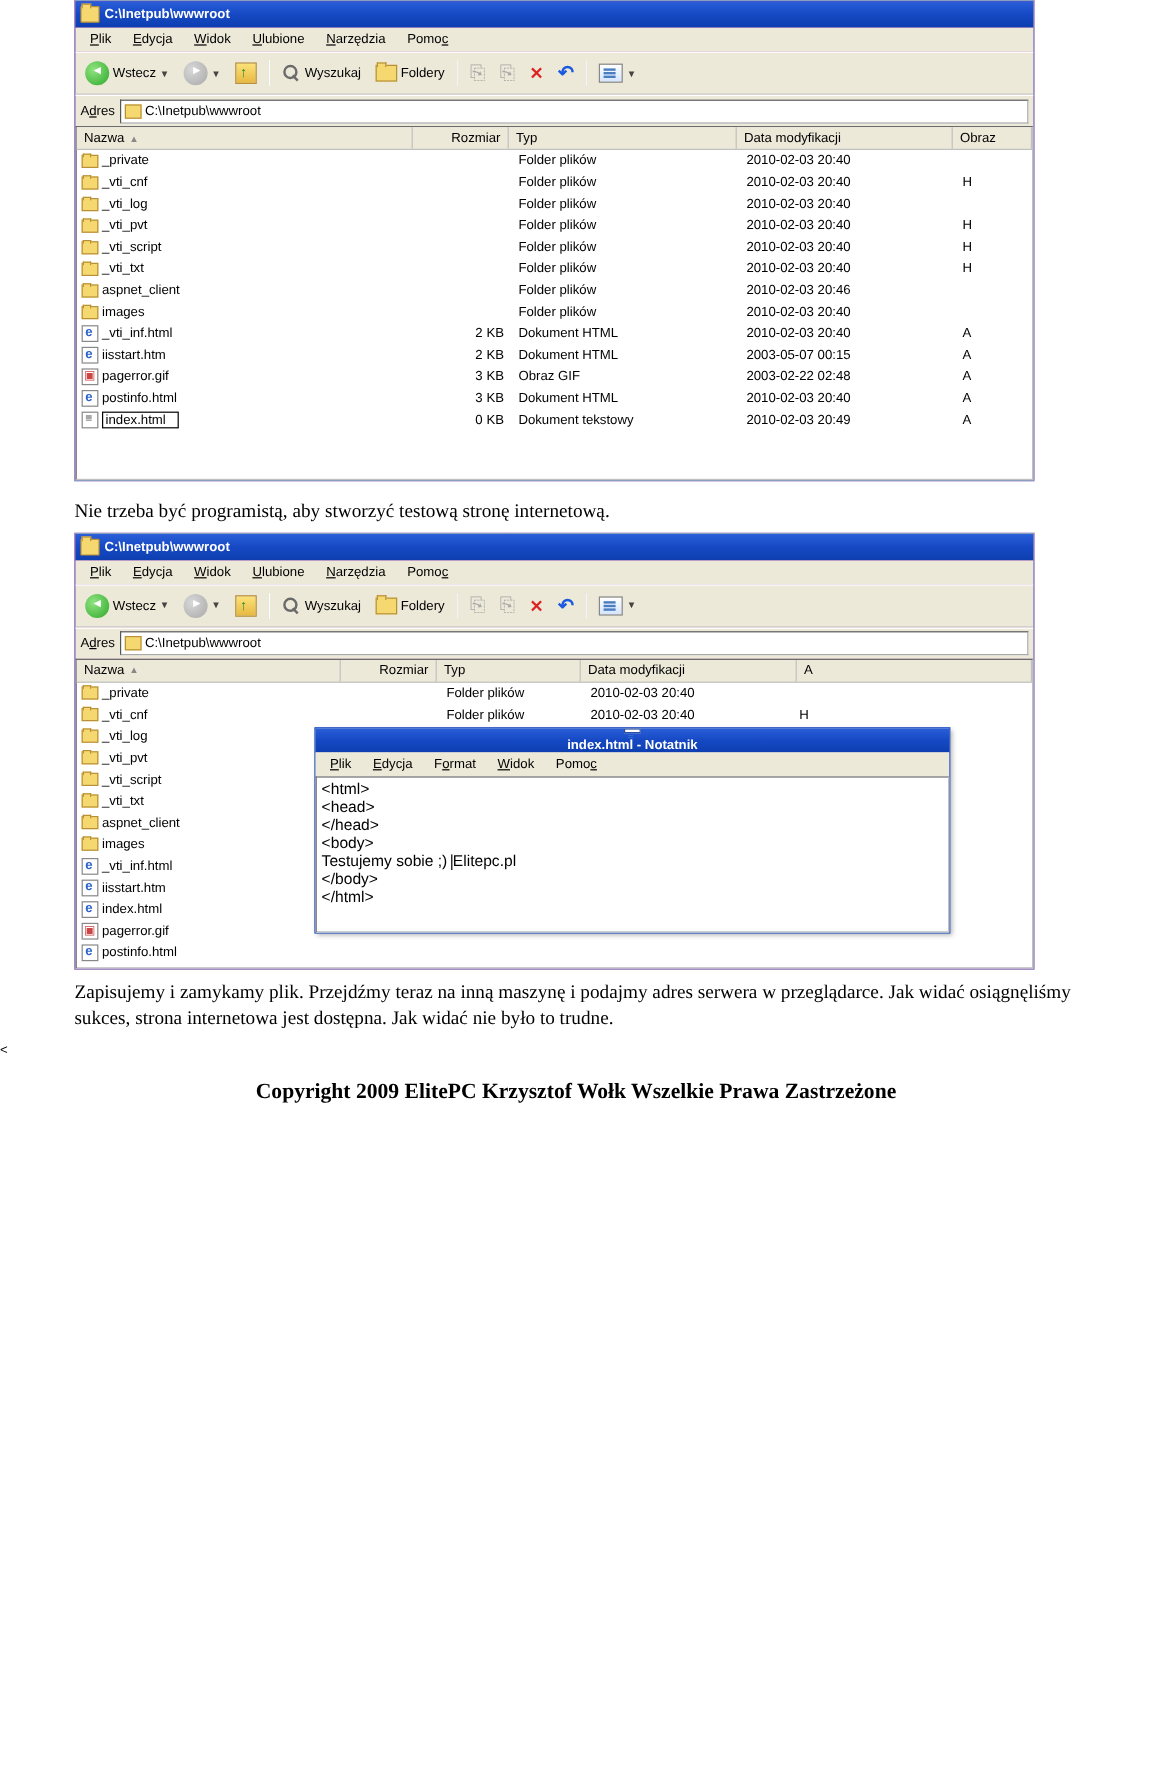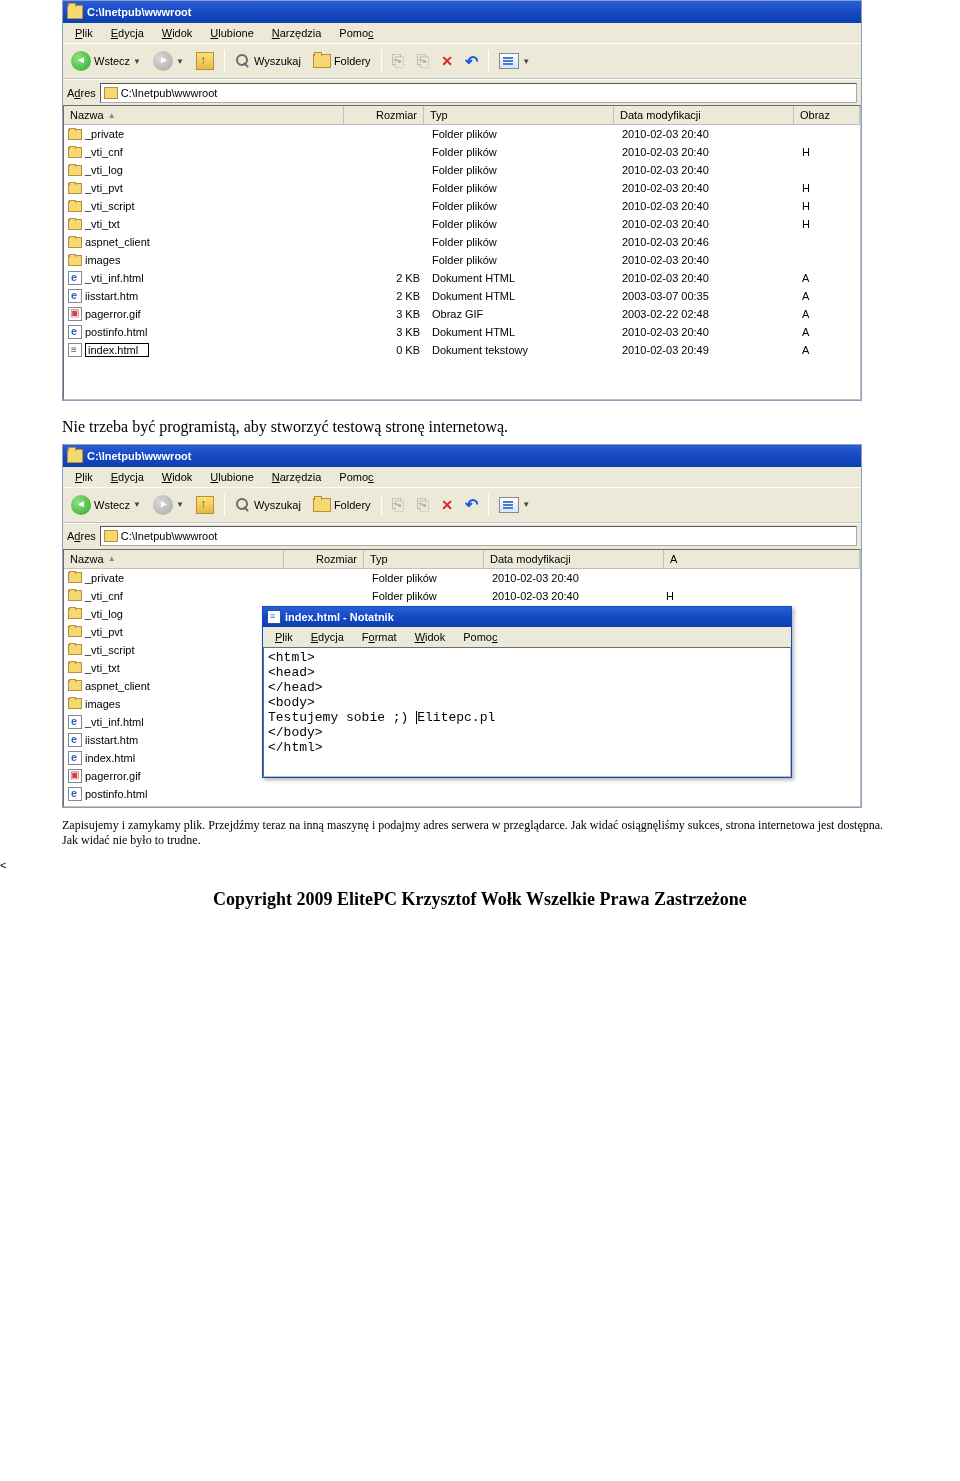--- a/index.html
+++ b/index.html
@@ -56,28 +56,28 @@
   .ico-folder-sm { width:14px; height:11px; background:#f5d970; border:1px solid #b8903a; position:relative; flex-shrink:0; }
   .ico-folder-sm::before { content:''; position:absolute; top:-2px; left:0; width:5px; height:2px; background:#f5d970; border:1px solid #b8903a; border-bottom:none; }
   .ico-html-sm { width:14px; height:14px; background:#fff; border:1px solid #888; position:relative; flex-shrink:0; }
   .ico-html-sm::after { content:'e'; font-family:Arial; font-weight:bold; color:#2a64c8; font-size:11px; position:absolute; left:2px; top:-1px; }
   .ico-gif-sm { width:14px; height:14px; background:#fff; border:1px solid #888; position:relative; flex-shrink:0; }
   .ico-gif-sm::after { content:'▣'; color:#c44; font-size:10px; position:absolute; left:1px; top:-1px; }
   .ico-txt-sm { width:14px; height:14px; background:#fff; border:1px solid #888; position:relative; flex-shrink:0; }
   .ico-txt-sm::after { content:'≡'; color:#555; font-size:10px; position:absolute; left:2px; top:0; }
   .editbox { border:1px solid #000; padding:0 2px; background:#fff; display:inline-block; min-width:64px; }
   .bodytext { font-family: 'Times New Roman', serif; font-size: 16px; padding: 16px 62px 6px 62px; line-height: 1.3; }
-  .bodytext2 { font-family: 'Times New Roman', serif; font-size: 12px; padding: 10px 62px; line-height: 1.3; }
+  .bodytext2 { font-family: 'Times New Roman', serif; font-size: 16px; padding: 10px 62px; line-height: 1.3; }
   .copyright { font-family: 'Times New Roman', serif; font-size: 18px; font-weight: bold; text-align: center; padding: 18px 0 10px 0; }
   .subwindow { position:absolute; border:1px solid #1648c4; background:#ece9d8; width:530px; box-shadow: 2px 2px 4px rgba(0,0,0,0.3); }
-  .subwindow .titlebar2 { background: linear-gradient(to bottom, #2a5fd8 0%, #1648c4 50%, #0d3fb0 100%); color:#fff; height:20px; display:flex; align-items:center; padding:0 4px; font-weight:bold; gap:4px; }
+  .subwindow .titlebar2 { background: linear-gradient(to bottom, #2a5fd8 0%, #1648c4 50%, #0d3fb0 100%); color:#fff; height:20px; display:flex; align-items:center; padding:0 16px; font-weight:bold; gap:4px;flex-direction:column; }
   .tb-ico-notepad { width:14px; height:14px; background:#fff; border:1px solid #2a4f9f; position:relative; }
   .tb-ico-notepad::after { content:'≡'; color:#3a6fd0; font-size:9px; position:absolute; left:2px; top:0px; }
   .sw-menubar { background:#ece9d8; display:flex; padding:2px 4px; font-size:11px; }
-  .sw-body { background:#fff; border:1px inset #c0c0c0; font-family: Liberation Mono, monospace; font-size:13px; padding:2px 4px; white-space:pre; min-height:130px; }
+  .sw-body { background:#fff; border:1px inset #c0c0c0; font-family: Liberation Sans, sans-serif; font-size:13px; padding:2px 4px; white-space:pre; min-height:130px; }
   .filepane2 { background:#fff; border:1px inset #c0c0c0; min-height:258px; position:relative; }
   .fh-name2 { width:220px; }
   .fh-size2 { width:80px; justify-content:flex-end; }
   .fh-type2 { width:120px; }
   .fh-date2 { width:180px; }
   .fh-attr2 { flex:1; }
   .fc-name2 { width:220px; display:flex; align-items:center; gap:3px; padding-left:2px; }
   .fc-size2 { width:80px; }
   .fc-type2 { width:120px; padding-left:6px; }
   .fc-date2 { width:180px; padding-left:6px; }
@@ -261,21 +261,21 @@
     <div class="fc-date">2010-02-03 20:40</div>
     <div class="fc-attr">A</div>
         </div>
         <div class="filerow">
     <div class="fc-name">
             <span class="ico-html-sm"></span>
             <span>iisstart.htm</span>
           </div>
     <div class="fc-size">2 KB</div>
     <div class="fc-type">Dokument HTML</div>
-    <div class="fc-date">2003-03-07 00:35</div>
+    <div class="fc-date">2003-05-07 00:15</div>
     <div class="fc-attr">A</div>
         </div>
         <div class="filerow">
     <div class="fc-name">
             <span class="ico-gif-sm"></span>
             <span>pagerror.gif</span>
           </div>
     <div class="fc-size">3 KB</div>
     <div class="fc-type">Obraz GIF</div>
     <div class="fc-date">2003-02-22 02:48</div>

